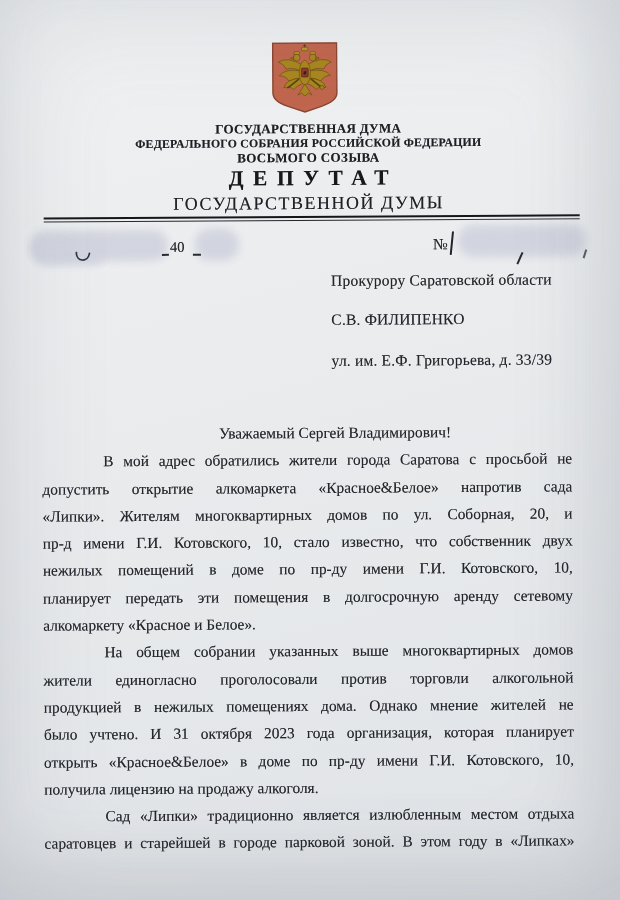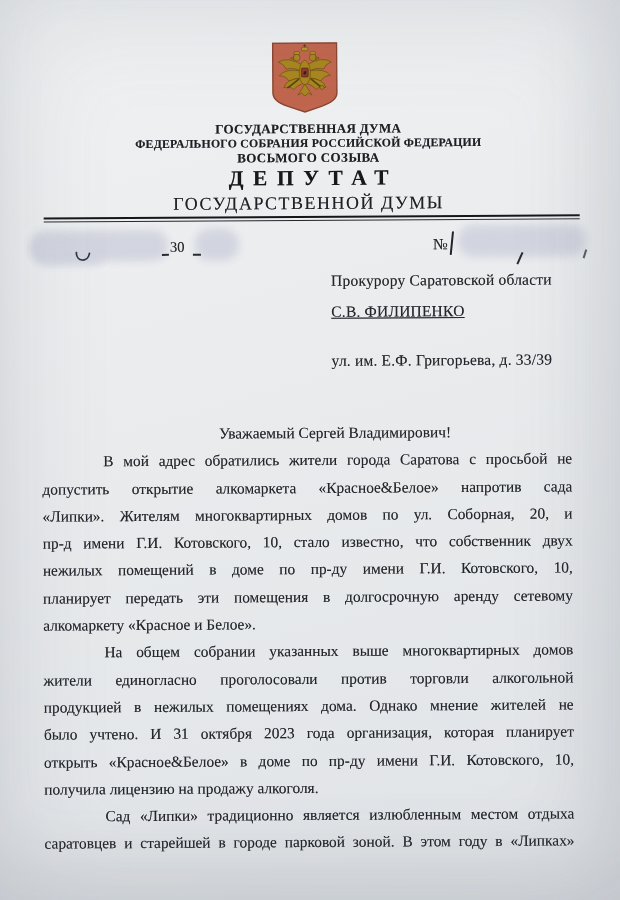--- a/index.html
+++ b/index.html
@@ -39,21 +39,21 @@
   .us1{left:163px;top:253px;width:7px;}
   .us2{left:194px;top:253px;width:8px;}
   .curve-mark{position:absolute;left:76px;top:250px;}
   .numsign{position:absolute;left:434px;top:236px;font-size:15.5px;}
   .numstroke{position:absolute;left:452px;top:232px;width:2.2px;height:24px;background:#23242b;transform:rotate(6deg);border-radius:1px;}
   .slash1{position:absolute;left:520px;top:253px;width:1.8px;height:13px;background:#2b2c33;transform:rotate(24deg);}
   .slash2{position:absolute;left:585px;top:251px;width:1.6px;height:9px;background:#383943;transform:rotate(18deg);opacity:.8;}
 
   .rcp{position:absolute;left:332px;font-size:15.5px;letter-spacing:.2px;color:#25262c;}
   .rcp1{top:272px;}
-  .rcp2{top:303px;text-decoration:underline;}
+  .rcp2{top:311px;}
   .rcp3{top:352px;}
   .rcp4{top:377px;}
 
   .body{position:absolute;left:42px;top:419px;width:530px;font-size:15.4px;line-height:27.3px;color:#25262c;}
   .bline{text-align:justify;text-align-last:justify;}
   .bline.indent{text-indent:61px;}
   .bline.end{text-align-last:left;}
   .bline.center{text-align:center;text-align-last:center;padding-left:56px;}
 </style>
 </head>
@@ -103,21 +103,21 @@
 
     <div class="blur blur1"></div>
     <div class="blur blur1b"></div>
     <div class="blur blur2"></div>
     <div class="blur blur3"></div>
 
     <svg class="curve-mark" width="16" height="14" viewBox="0 0 16 14" xmlns="http://www.w3.org/2000/svg">
       <path d="M1.5,1 C1,10.5 13,11.5 14.5,2" fill="none" stroke="#2e3444" stroke-width="1.7" stroke-linecap="round"></path>
     </svg>
 
-    <span class="year">30</span>
+    <span class="year">40</span>
     <div class="us us1"></div>
     <div class="us us2"></div>
 
     <span class="numsign">№</span>
     <div class="numstroke"></div>
     <div class="slash1"></div>
     <div class="slash2"></div>
 
     <div class="rcp rcp1">Прокурору Саратовской области</div>
     <div class="rcp rcp2">С.В. ФИЛИПЕНКО</div>

